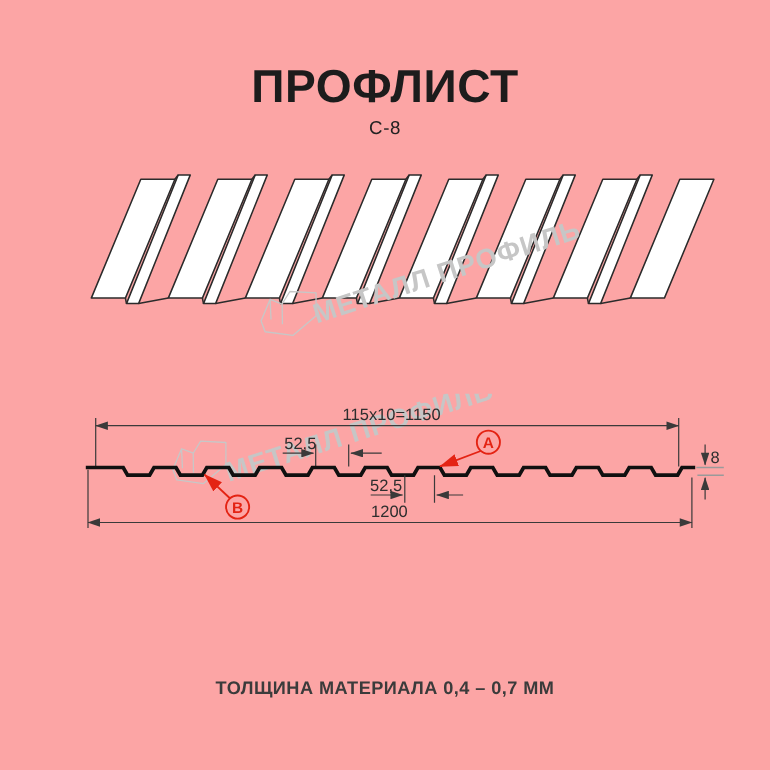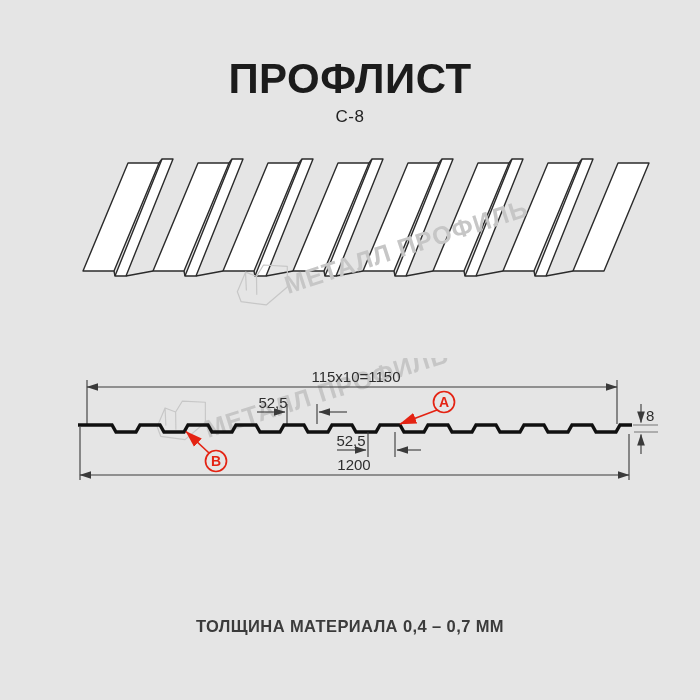--- a/index.html
+++ b/index.html
@@ -1,18 +1,18 @@
 <!DOCTYPE html>
 <html><head>
 <meta charset="utf-8">
 <style>
   * { margin:0; padding:0; box-sizing:border-box; }
   html,body { width:700px; height:700px; background:#ffffff; overflow:hidden;
               font-family:"Liberation Sans", sans-serif; }
-  .page { position:relative; width:700px; height:700px; background:#e5e5e5; }
+  .page { position:relative; width:700px; height:700px; background:#fca5a5; }
 
   .hdr { position:absolute; top:58px; left:0; width:700px; text-align:center; }
   .hdr h1 { font-size:42px; font-weight:800; color:#1c1c1c; letter-spacing:.5px; line-height:1; }
   .hdr .sub { margin-top:7px; font-size:17px; font-weight:400; color:#222; letter-spacing:.5px; }
 
   svg { position:absolute; display:block; }
   #sheet3d { left:68px; top:148px; }
   #xsec    { left:0;   top:358px; }
 
   .ln   { stroke:#2b2b2b; stroke-width:1.4; fill:#ffffff; stroke-linejoin:round; }

